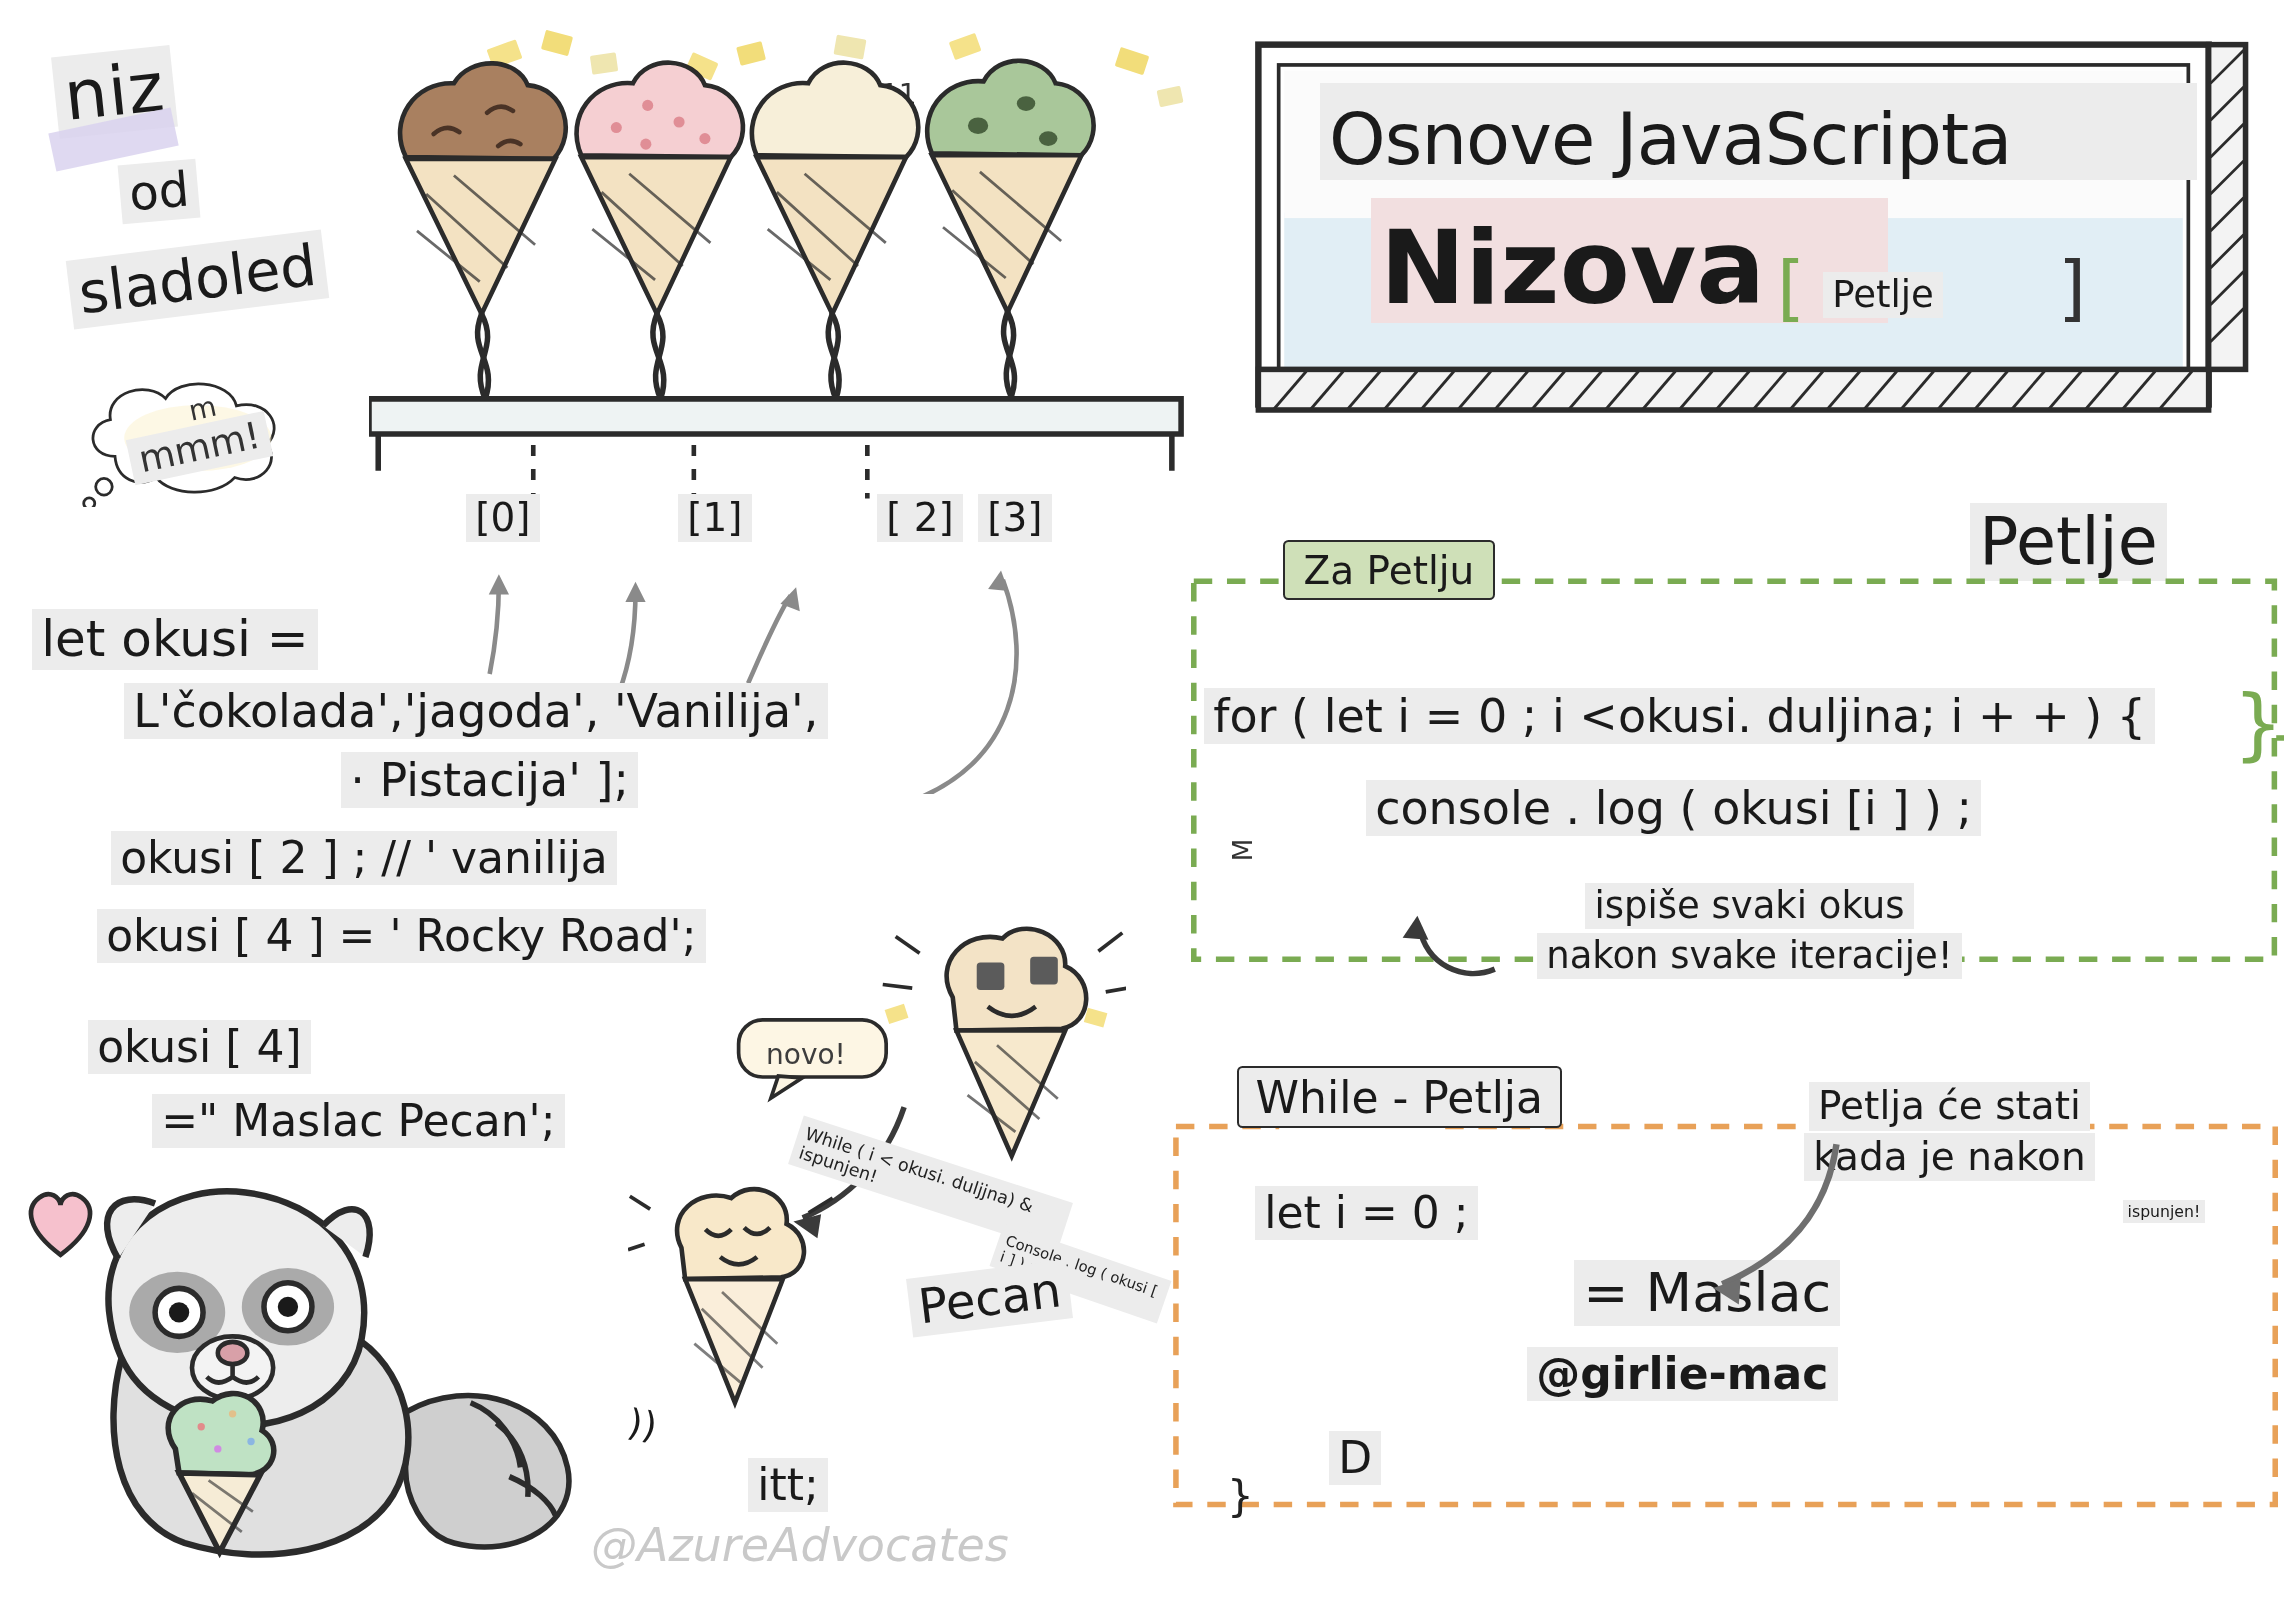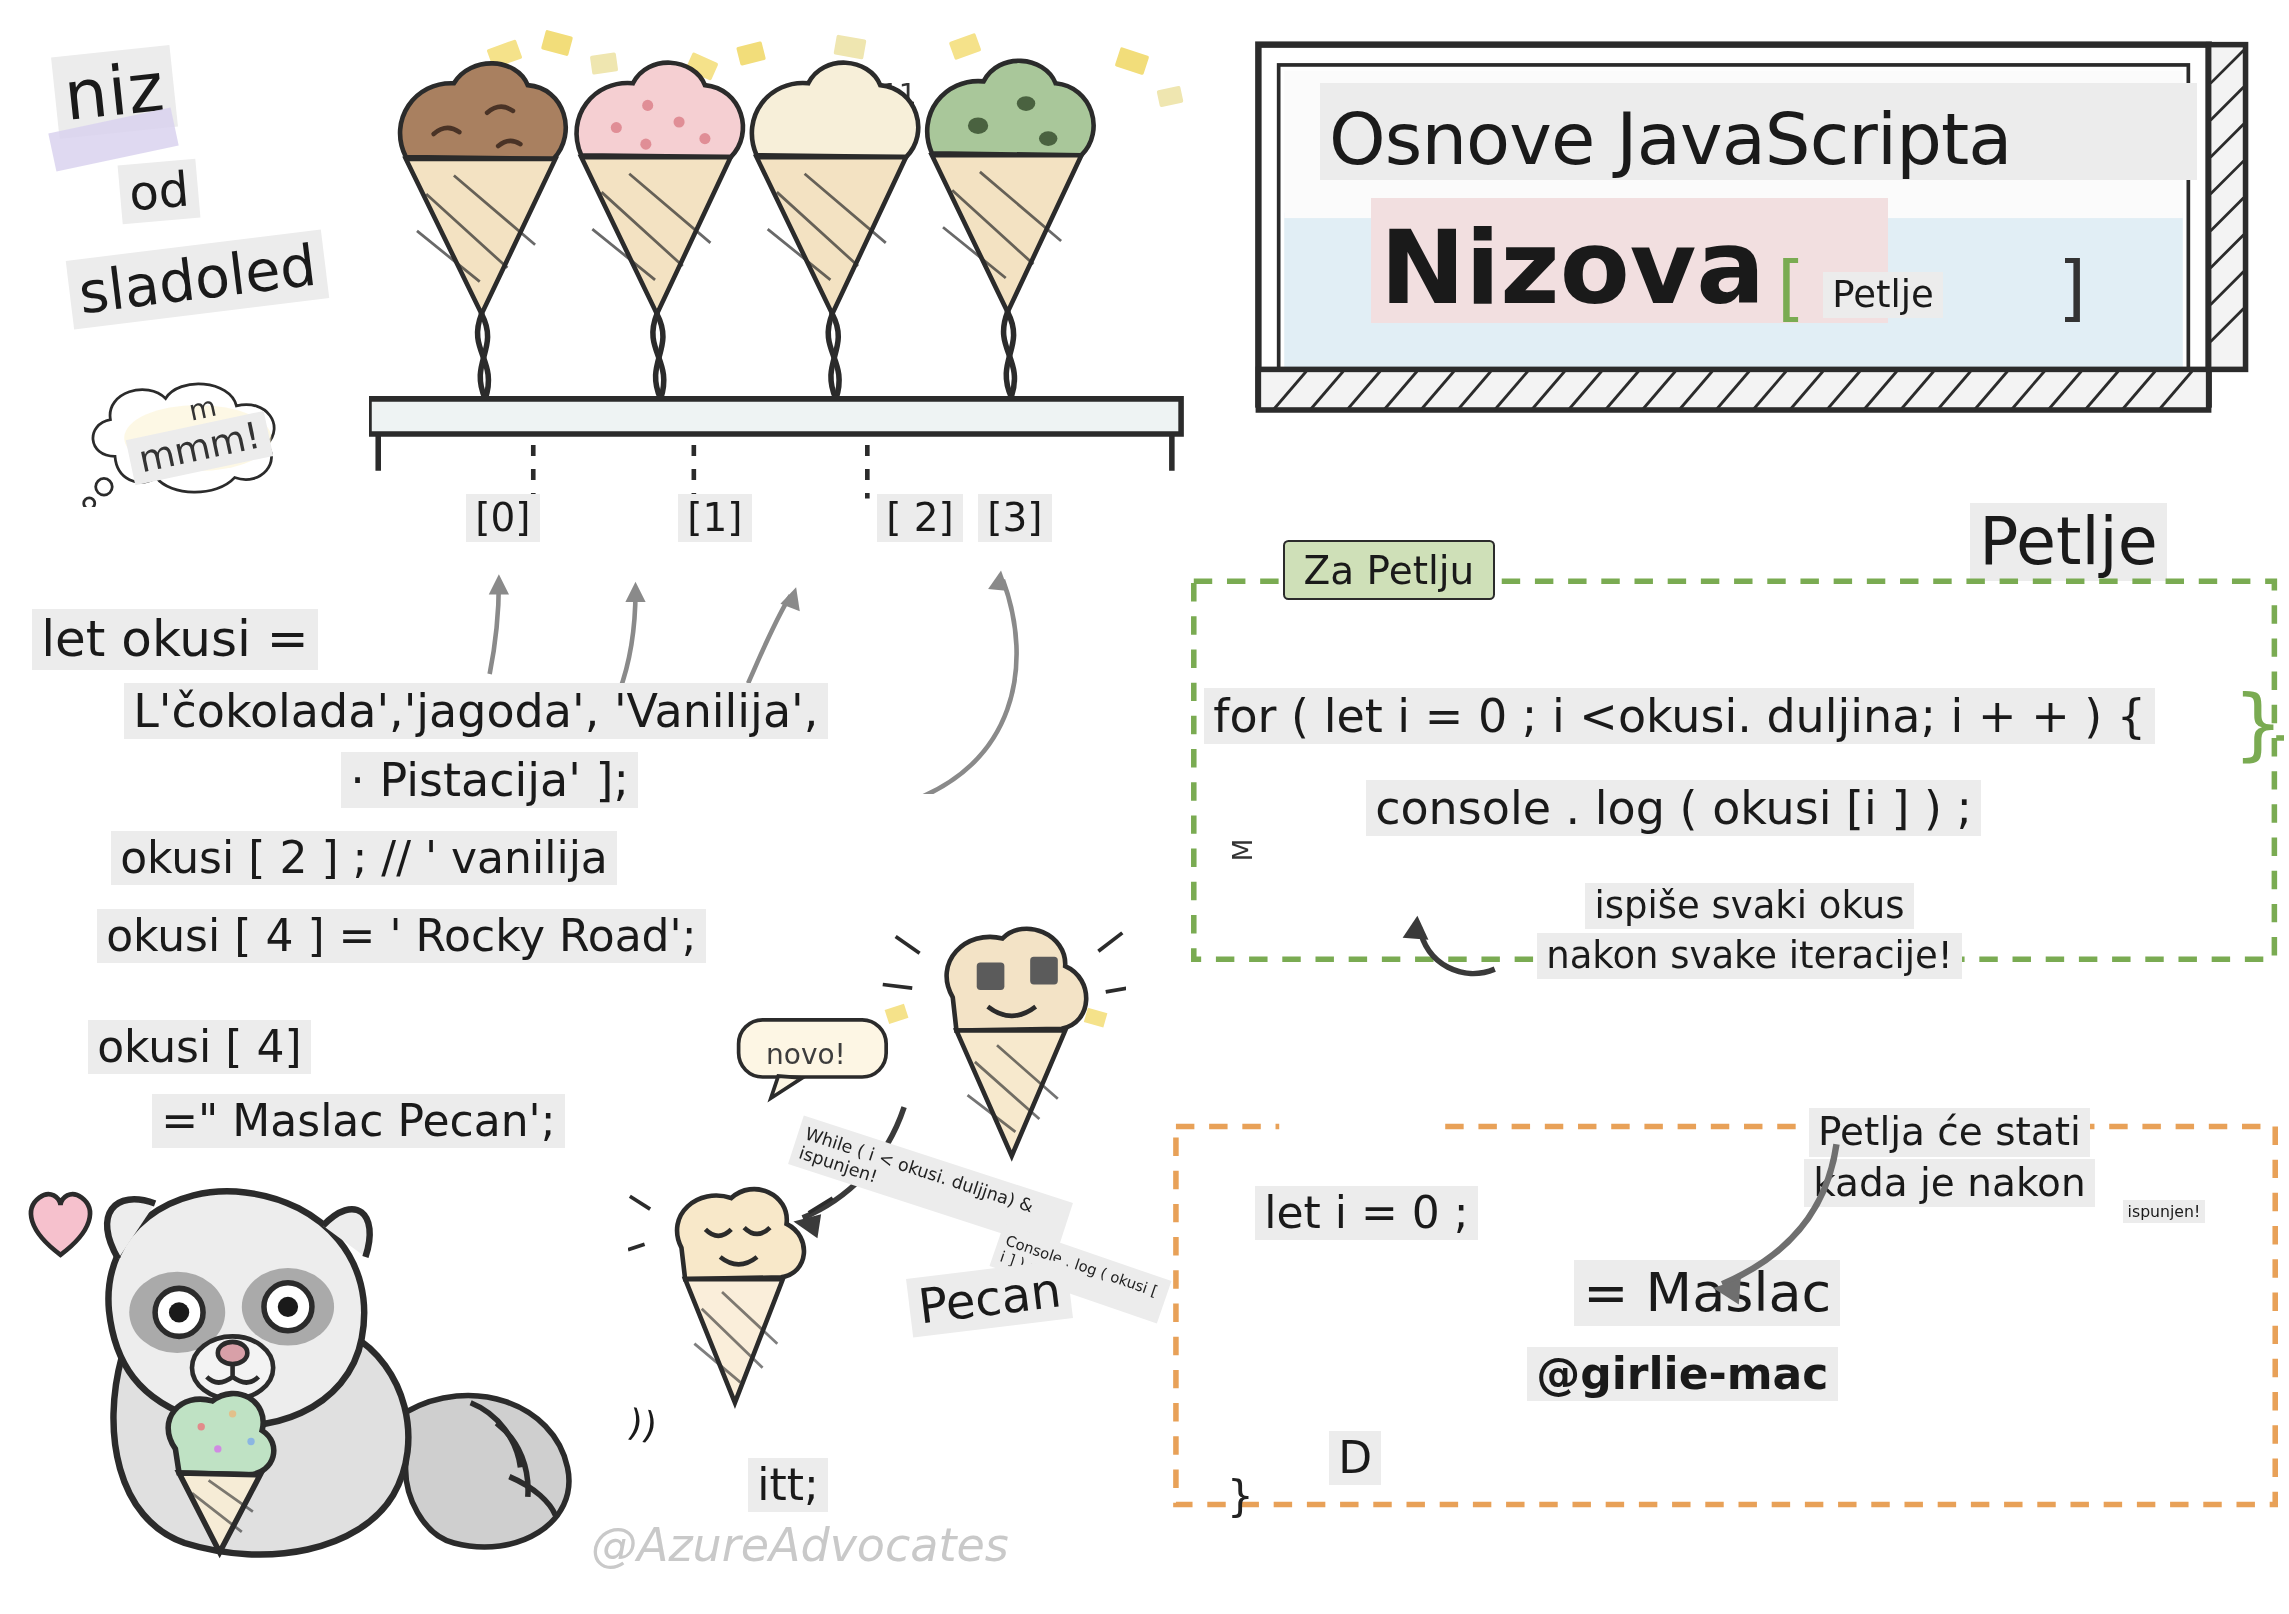--- a/index.html
+++ b/index.html
@@ -212,21 +212,21 @@
   #d-line {
     left: 1329px; top: 1431px;
     font-size: 44px;
   }
   #brace-line {
     left: 1227px; top: 1472px;
     font-size: 42px;
     color: #222;
   }
   #petlja-stati {
-    left: 1804px; top: 1107px;
+    left: 1804px; top: 1081px;
     font-size: 39px;
     text-align: center;
     line-height: 1.3;
   }
   #ispunjen-tiny {
     left: 2123px; top: 1200px;
     font-size: 15.7px;
     background: #ececec;
     padding: 1.8px 4.6px;
   }
@@ -565,20 +565,21 @@
     <path d="M130 90 C96 104 56 86 48 44" stroke="#3a3a3a" stroke-width="6" fill="none"></path>
     <path d="M46 32 l-16 24 l28 2 Z" fill="#3a3a3a"></path>
   </svg>
 
   <div class="abs hand" style="left:2233px;top:678px;font-size:79px;color:#7aab52;">}</div>
 
   <svg class="abs" style="left:1168px;top:1108px;width:1117px;height:415px;" viewBox="0 0 1210 450">
     <path d="M8 20 L120 20" stroke="#e8a158" stroke-width="6" fill="none" stroke-dasharray="20 16"></path>
     <path d="M300 20 L1200 20 L1200 430 L8 430 L8 20" stroke="#e8a158" stroke-width="6" fill="none" stroke-dasharray="20 16"></path>
   </svg>
+  <div class="abs hand" id="while-box">While - Petlja</div>
   <div class="abs hand" id="while-let">
     <span class="hl">let i = 0 ;</span>
   </div>
   <div class="abs hand" id="maslac-line">
     <span class="hl">= Maslac</span>
   </div>
   <div class="abs hand" id="girlie-line">
     <span class="hl">@girlie-mac</span>
   </div>
   <div class="abs hand" id="d-line">

